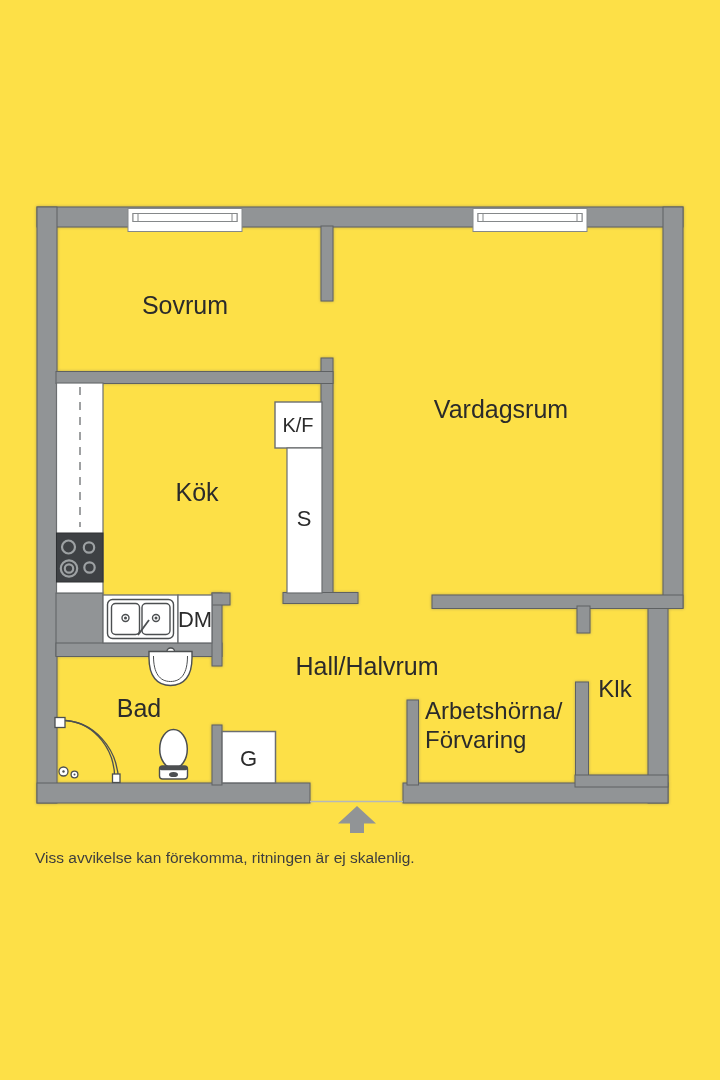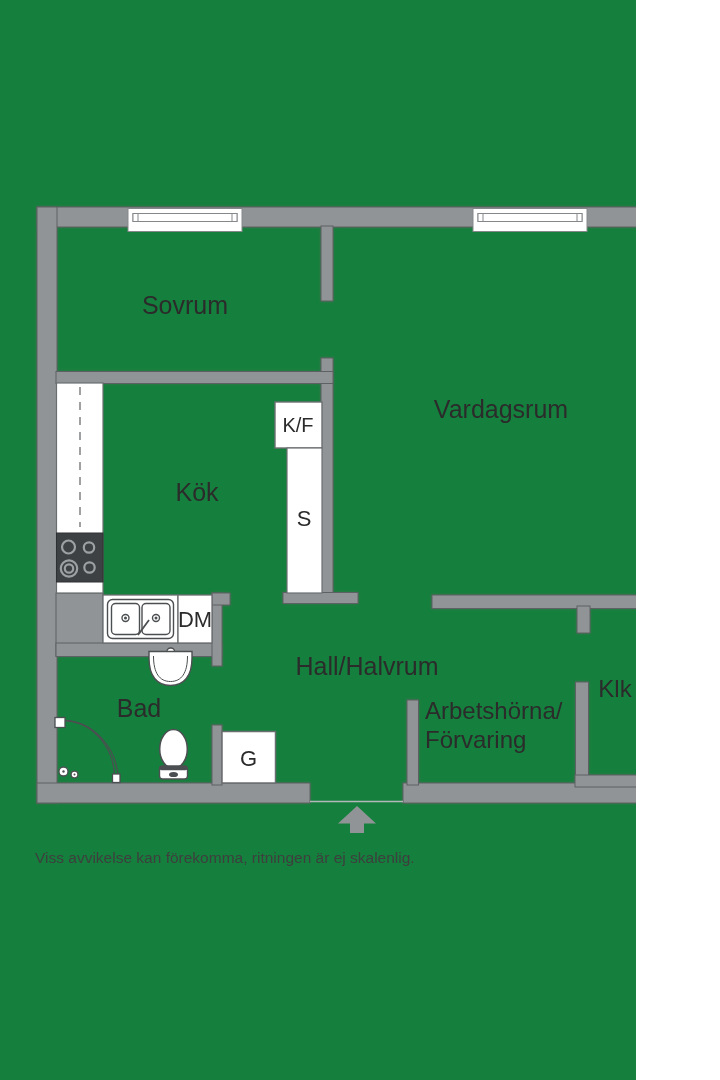--- a/index.html
+++ b/index.html
@@ -1,19 +1,19 @@
 <!DOCTYPE html>
 <html><head>
 <meta charset="utf-8">
 <style>
   html,body{margin:0;padding:0;background:#ffffff;}
   #stage{
     position:relative;
-    width:636px;height:1080px;
-    background:#15803d;
+    width:720px;height:1080px;
+    background:#fde047;
     overflow:hidden;
     font-family:"Liberation Sans", sans-serif;
   }
   #floorplan-svg{position:absolute;left:0;top:0;}
   .walls{filter:drop-shadow(0 0 1.5px rgba(100,100,100,0.45));}
   text{font-family:"Liberation Sans", sans-serif;}
 </style>
 </head>
 <body>
 

